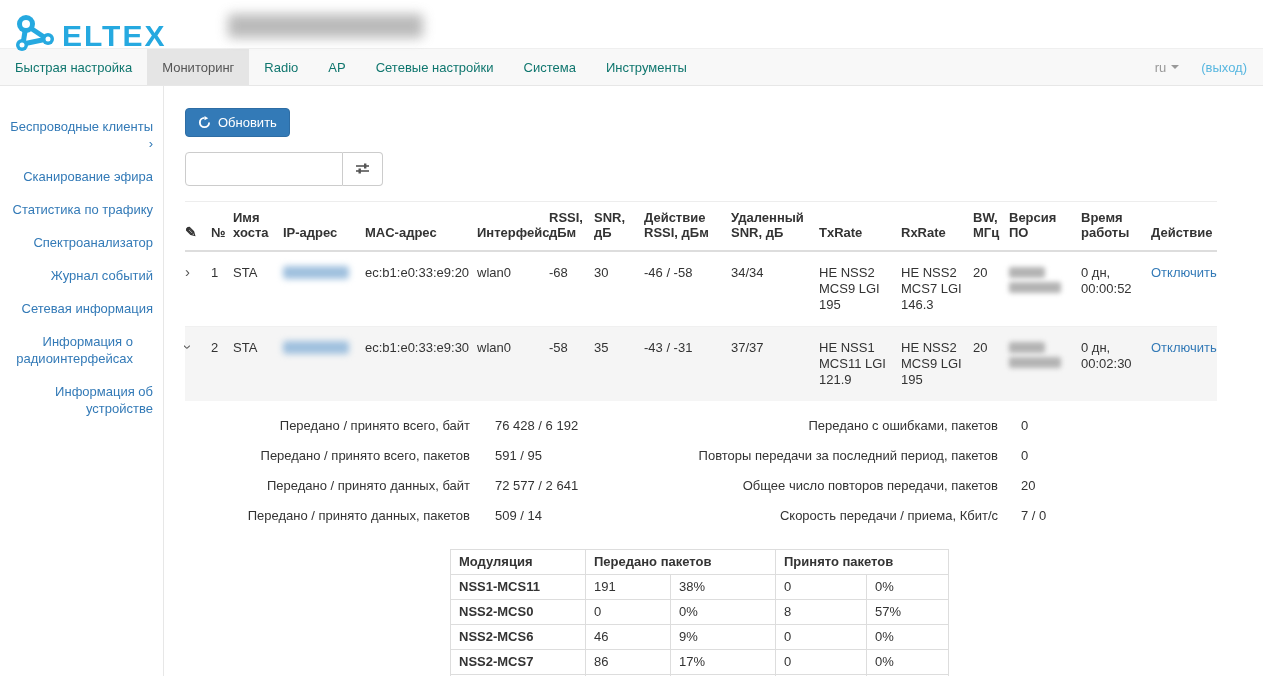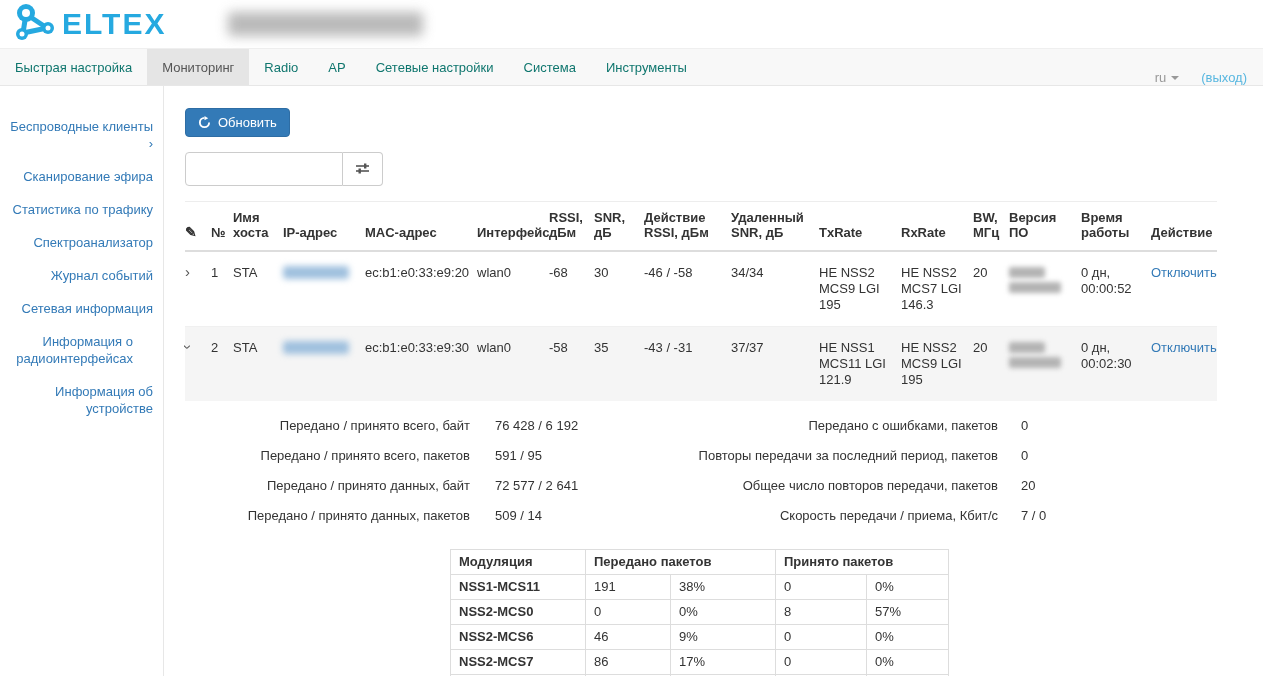--- a/index.html
+++ b/index.html
@@ -3,29 +3,29 @@
 <meta charset="utf-8">
 <style>
   * { box-sizing: border-box; }
   html,body { margin:0; padding:0; }
   body {
     width:1263px; height:676px; overflow:hidden;
     font-family:"Liberation Sans", sans-serif;
     font-size:13px; color:#333; background:#fff;
   }
   
-  .topbar { height:48px; display:flex; align-items:center; padding:0 14px; background:#fff; }
+  .topbar { height:48px; display:flex; align-items:flex-start; padding:14px 14px; background:#fff; }
   .logo { display:flex; align-items:center; gap:6px; }
   .logo-text { font-size:30px; font-weight:bold; color:#26a9e0; letter-spacing:2px; line-height:1; }
   .blur-title { width:195px; height:24px; margin-left:62px; background:#a9a9a9; border-radius:3px; filter:blur(6px); opacity:.8; }
   
   .navbar { height:38px; background:#f8f8f8; border-top:1px solid #efefef; border-bottom:1px solid #e7e7e7; display:flex; align-items:stretch; }
   .tab { display:flex; align-items:center; padding:0 15px; color:#0f766e; cursor:pointer; white-space:nowrap; }
   .tab.active { background:#e5e5e5; color:#555; }
-  .nav-right { margin-left:auto; display:flex; align-items:flex-end; gap:22px; padding-right:16px; }
+  .nav-right { margin-left:auto; display:flex; align-items:center; gap:22px; padding-right:16px; }
   .lang { color:#999; cursor:pointer; display:flex; align-items:center; gap:5px; }
   .caret { width:0; height:0; border-left:4px solid transparent; border-right:4px solid transparent; border-top:4px solid #999; }
   .logout { color:#58b7e0; text-decoration:none; }
   
   .layout { display:flex; height:590px; }
   .sidebar { width:164px; border-right:1px solid #e7e7e7; padding:24px 0 0 0; flex:none; }
   .side-item { display:block; text-align:right; padding:8px 10px; color:#337ab7; text-decoration:none; line-height:17px; }
   .content { flex:1; padding:22px 0 0 21px; }
   
   .btn-refresh { display:inline-flex; align-items:center; gap:7px; background:#337ab7; border:1px solid #2e6da4; color:#fff; font-size:13px; border-radius:4px; padding:6px 12px; cursor:pointer; font-family:inherit; }

